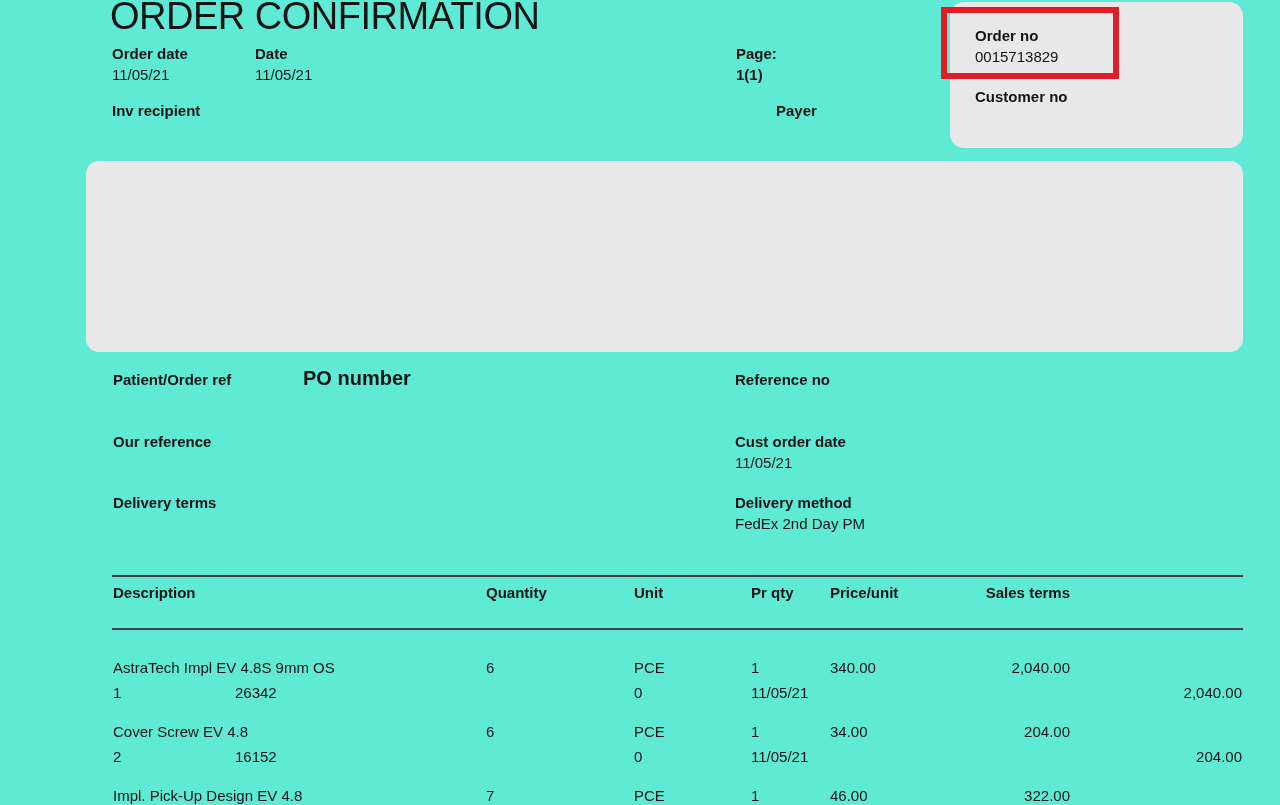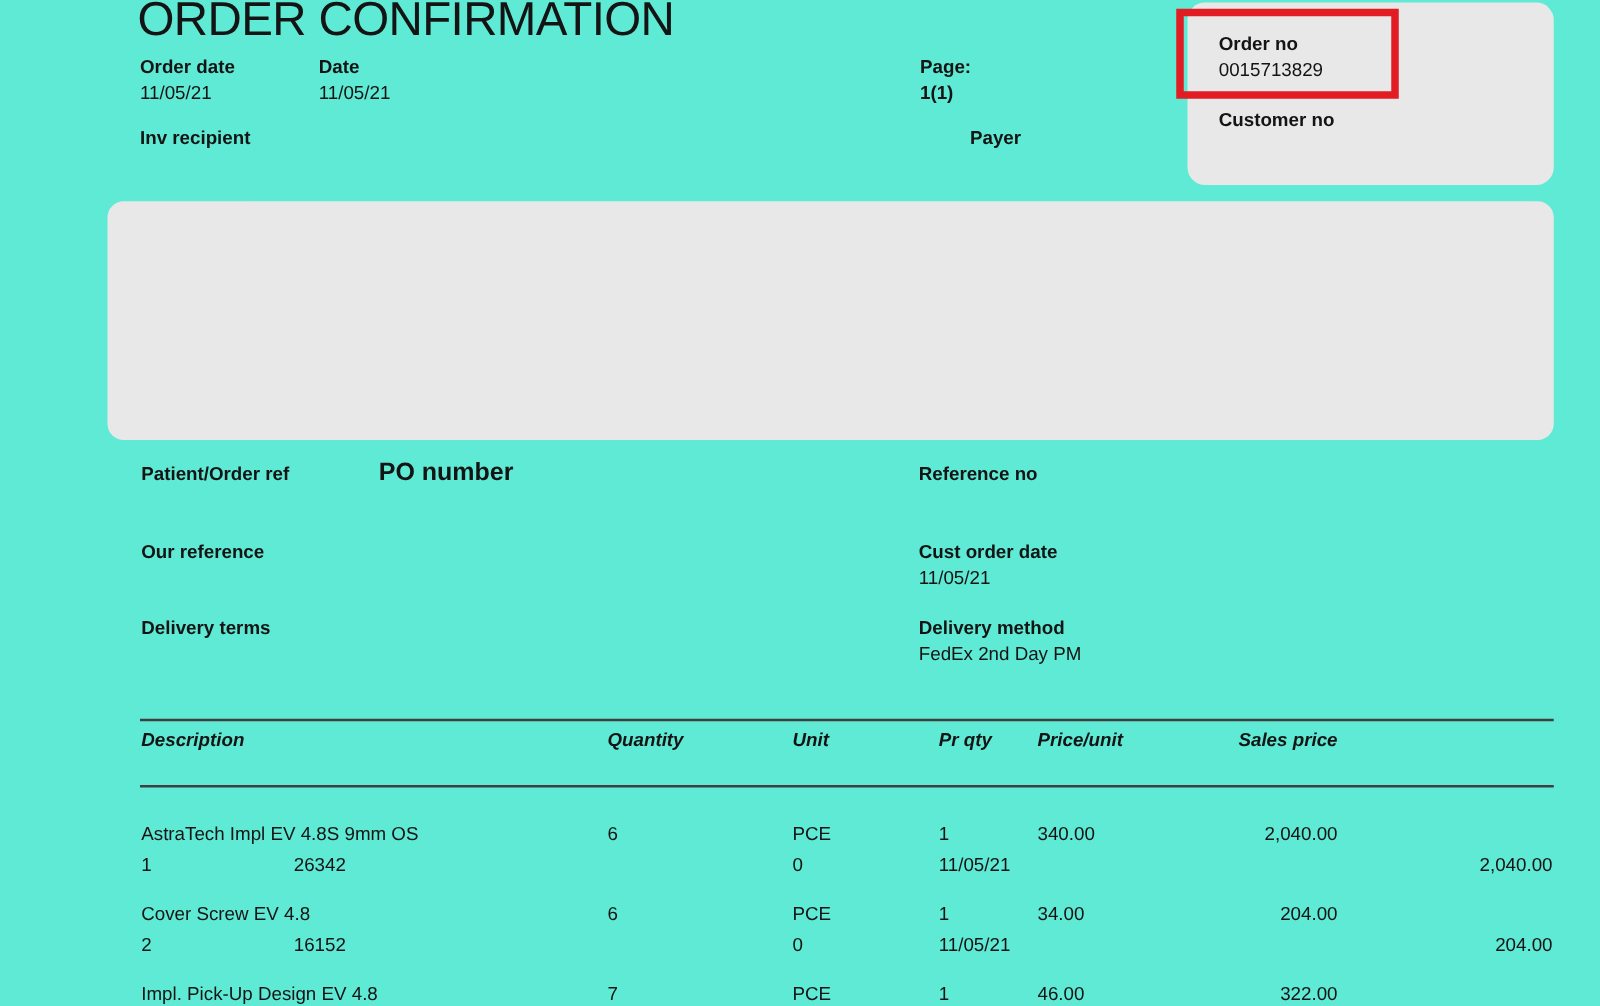--- a/index.html
+++ b/index.html
@@ -16,21 +16,21 @@
     white-space:nowrap;
   }
   .panel{position:absolute;background:var(--panel-gray,#e8e8e8);}
   .customer-box{left:950px;top:2px;width:293px;height:146px;border-radius:14px;}
   .redacted{left:86px;top:161px;width:1157px;height:191px;border-radius:13px;}
   .highlight{
     position:absolute;left:941px;top:7px;width:178px;height:72px;
     border:6px solid var(--highlight-red,#e11d23);box-sizing:border-box;
   }
   .rule{position:absolute;left:112px;width:1131px;height:2px;background:var(--rule-color,#3f3f3f);}
-  .thead-line{position:absolute;left:0;width:1280px;height:20px;font-weight:700;font-style:italic;}
+  .thead-line{position:absolute;left:0;width:1280px;height:20px;font-weight:700;}
   .trow{position:absolute;left:0;width:1280px;height:52px;}
   .cell{position:absolute;font-size:15px;line-height:19px;white-space:nowrap;}
   .l1{top:0;}
   .l2{top:25px;}
   .c-desc{left:113px;}
   .c-ref{left:235px;}
   .c-qty{left:486px;}
   .c-unit{left:634px;}
   .c-pq{left:723px;margin-left:28px;}
   .c-price{left:830px;}
@@ -79,21 +79,21 @@
   <span class="abs" style="left:735px;top:514px">FedEx 2nd Day PM</span>
 
   <div class="rule" style="top:575px"></div>
 
   <div class="thead-line" style="top:583px">
     <span class="cell c-desc">Description</span>
     <span class="cell c-qty">Quantity</span>
     <span class="cell c-unit">Unit</span>
     <span class="cell c-pq">Pr qty</span>
     <span class="cell c-price">Price/unit</span>
-    <span class="cell c-sales">Sales price</span>
+    <span class="cell c-sales">Sales terms</span>
   </div>
 
   <div class="rule" style="top:628px"></div>
 
   <div class="trow" style="top:658px">
     <span class="cell l1 c-desc">AstraTech Impl EV 4.8S 9mm OS</span>
     <span class="cell l1 c-qty">6</span>
     <span class="cell l1 c-unit">PCE</span>
     <span class="cell l1 c-pq">1</span>
     <span class="cell l1 c-price">340.00</span>

